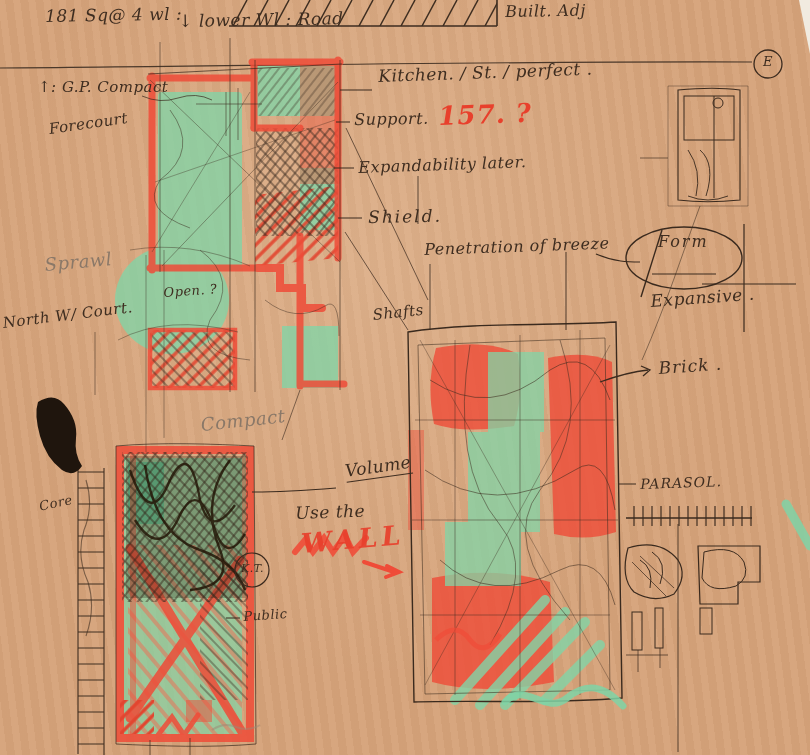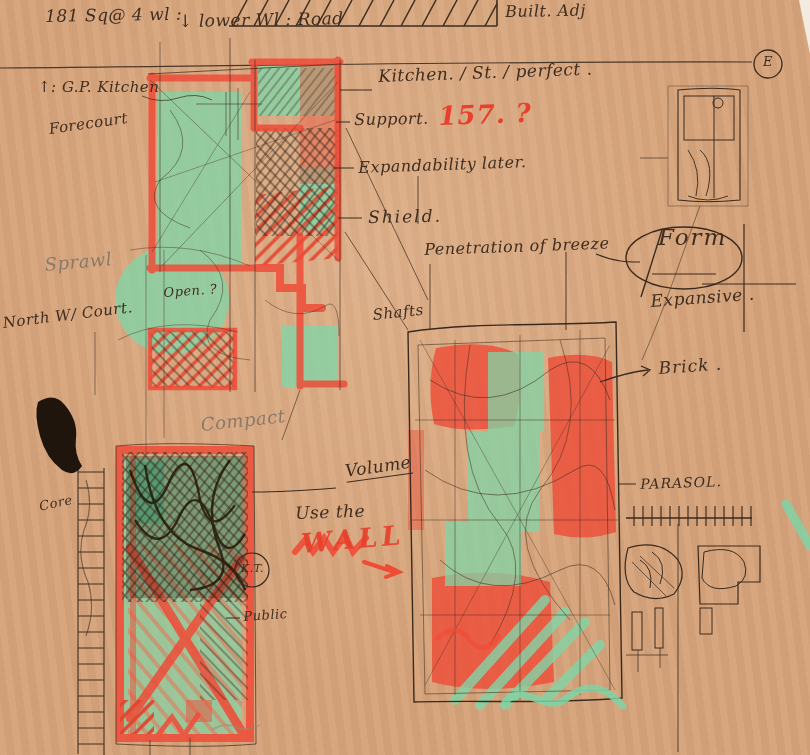--- a/index.html
+++ b/index.html
@@ -259,29 +259,29 @@
       <path d="M295,552 l10,-12 l8,12 l11,-14 l9,14 l12,-16 l8,16 l13,-14" stroke-width="6" opacity="0.9"></path>
       <path d="M364,562 q18,6 30,10" stroke-width="4"></path>
       <path d="M387,566 l12,6 l-13,5" stroke-width="4"></path>
     </g>
   </g>
 </svg>
 
 <span class="ann" style="left:45px;top:8px;font-size:17px;transform:rotate(-1deg)">181 Sq@ 4 wl :</span>
 <span class="ann" style="left:178px;top:13px;font-size:17px;transform:rotate(-1deg)">↓  lower Wl :   Road</span>
 <span class="ann" style="left:505px;top:4px;font-size:16px;transform:rotate(-1deg)">Built. Adj</span>
-<span class="ann" style="left:38px;top:80px;font-size:15px">↑:  G.P. Kitchen</span>
+<span class="ann" style="left:38px;top:80px;font-size:15px">↑:  G.P. Compact</span>
 <span class="ann" style="left:48px;top:122px;font-size:15px;transform:rotate(-8deg)">Forecourt</span>
 <span class="ann" style="left:378px;top:68px;font-size:17px;transform:rotate(-2deg)">Kitchen. / St. / perfect .</span>
 <span class="ann" style="left:354px;top:112px;font-size:16px;transform:rotate(-1deg)">Support.</span>
 <span class="ann red" style="left:438px;top:103px;font-size:26px;transform:rotate(-2deg);letter-spacing:1px">157. ?</span>
 <span class="ann" style="left:358px;top:160px;font-size:16px;transform:rotate(-2deg)">Expandability later.</span>
 <span class="ann" style="left:368px;top:209px;font-size:17px;letter-spacing:2px;transform:rotate(-1deg)">Shield.</span>
 <span class="ann" style="left:424px;top:242px;font-size:16px;transform:rotate(-2deg)">Penetration of breeze</span>
-<span class="ann" style="left:658px;top:225px;font-size:23px;letter-spacing:2px">Form</span>
+<span class="ann" style="left:658px;top:234px;font-size:16px;letter-spacing:2px">Form</span>
 <span class="ann" style="left:650px;top:293px;font-size:17px;transform:rotate(-4deg)">Expansive .</span>
 <span class="ann" style="left:372px;top:308px;font-size:15px;transform:rotate(-6deg)">Shafts</span>
 <span class="ann pencil" style="left:44px;top:256px;font-size:18px;transform:rotate(-5deg)">Sprawl</span>
 <span class="ann" style="left:2px;top:316px;font-size:15px;transform:rotate(-7deg)">North W/ Court.</span>
 <span class="ann" style="left:163px;top:286px;font-size:13px;transform:rotate(-4deg)">Open. ?</span>
 <span class="ann" style="left:658px;top:360px;font-size:17px;letter-spacing:1px;transform:rotate(-4deg)">Brick .</span>
 <span class="ann pencil" style="left:200px;top:416px;font-size:18px;transform:rotate(-6deg)">Compact</span>
 <span class="ann underl" style="left:344px;top:463px;font-size:17px;transform:rotate(-8deg)">Volume</span>
 <span class="ann" style="left:295px;top:505px;font-size:17px;transform:rotate(-2deg)">Use the</span>
 <span class="ann red" style="left:300px;top:530px;font-size:27px;letter-spacing:4px;transform:rotate(-5deg);opacity:.92">WALL</span>

